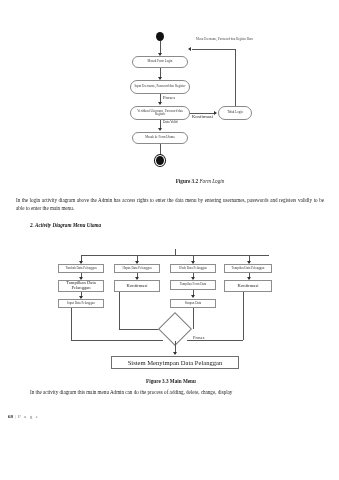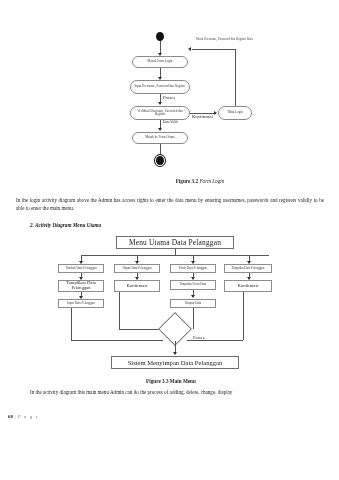--- a/index.html
+++ b/index.html
@@ -238,21 +238,20 @@
     <b>Figure 3.2</b>
     <i>Form Login</i>
   </div>
 
   <div class="para" style="left:16px; top:197px; width:308px;">In the login activity diagram above the Admin has access rights to enter the data menu by entering usernames, passwords and registers validly to be able to enter the main menu.</div>
 
   <div class="sub-head" style="left:30px; top:222px;">2. Activity Diagram Menu Utama</div>
 
   <div class="fig-main">
 
-    <div class="mbox title" style="left:59px; top:0px; width:118px; height:13px;">Menu Utama Data Pelanggan</div>
 
     <div class="vline" style="left:118px; top:13px; height:6px;"></div>
     <div class="hline" style="left:24px; top:19px; width:188px;"></div>
 
     <div class="vline" style="left:24px; top:19px; height:8px;"></div>
     <div class="arrow-d" style="left:21.5px; top:25px;"></div>
     <div class="mbox" style="left:1px; top:28px; width:46px; height:9px;">Tambah Data Pelanggan</div>
     <div class="vline" style="left:24px; top:37px; height:6px;"></div>
     <div class="arrow-d" style="left:21.5px; top:41px;"></div>
     <div class="mbox big" style="left:1px; top:44px; width:46px; height:12px;">Tampilkan Data Pelanggan</div>

